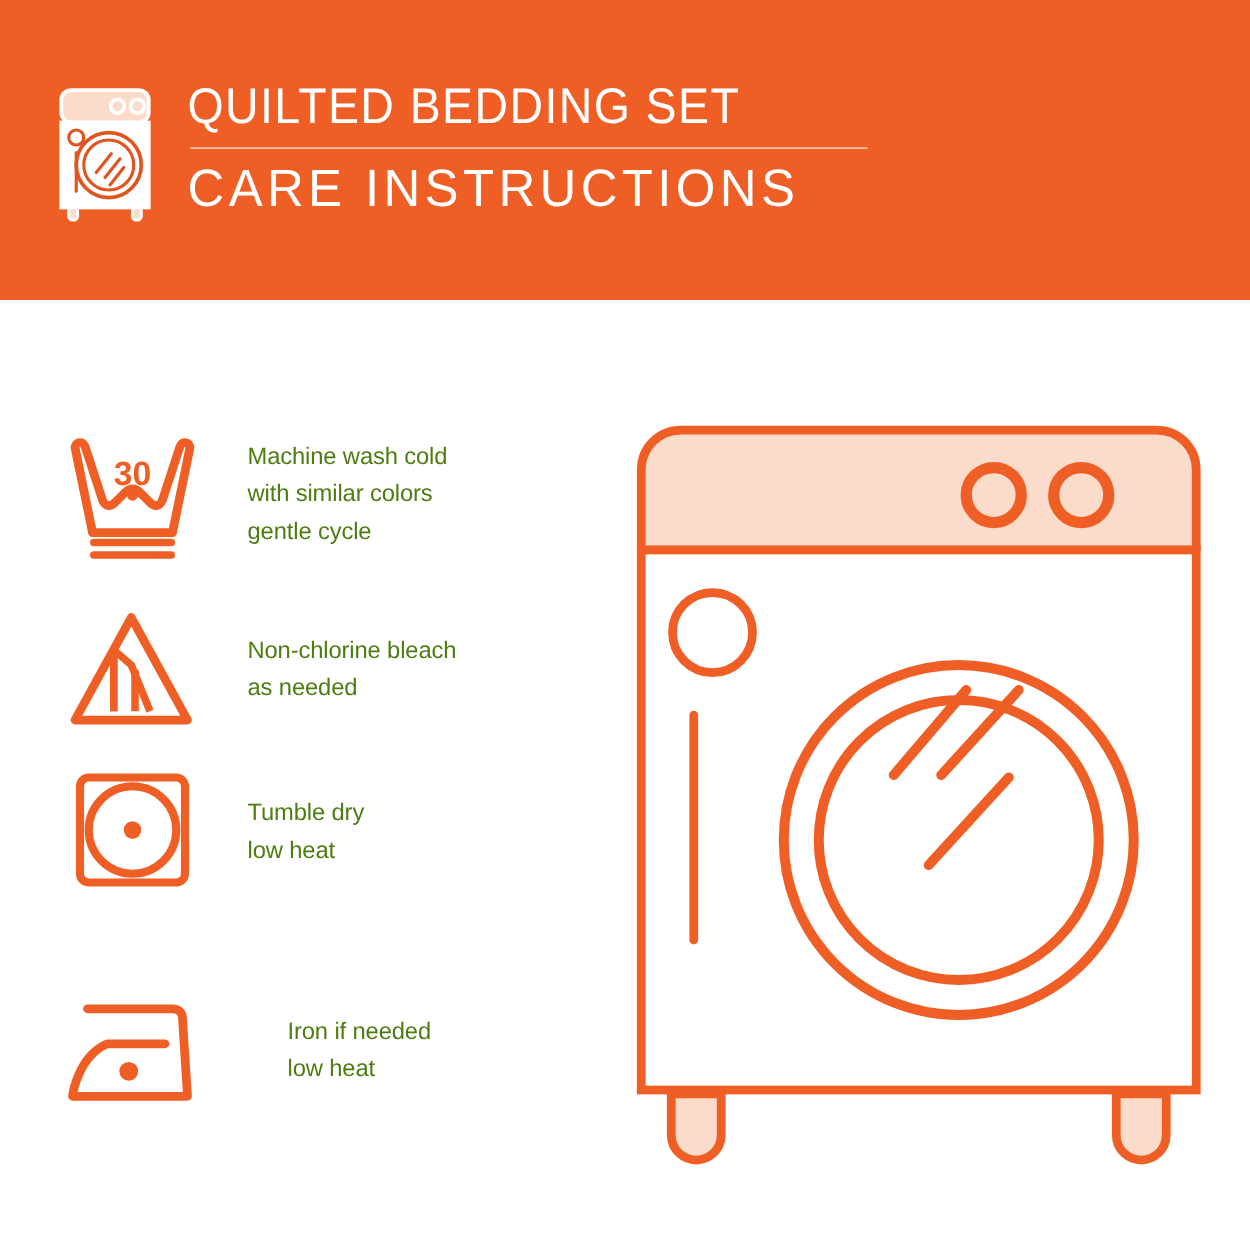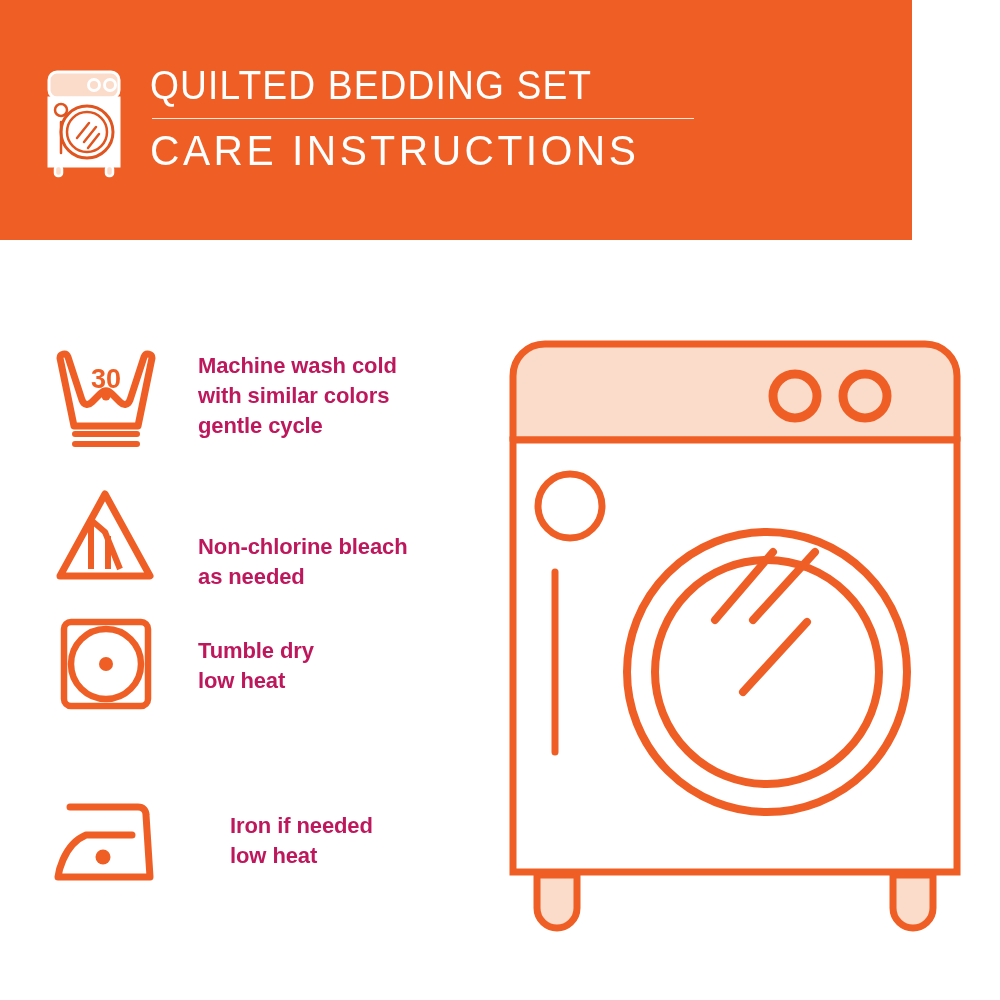--- a/index.html
+++ b/index.html
@@ -21,21 +21,21 @@
     width: 1000px;
     height: 1000px;
     background: #ffffff;
   }
 
   
   .header {
     position: absolute;
     left: 0;
     top: 0;
-    width: 912px;
+    width: 1000px;
     height: 240px;
     background: #ef5f25;
   }
   .header-inner {
     position: absolute;
     left: 44px;
     top: 62px;
     display: flex;
     align-items: flex-start;
   }
@@ -87,37 +87,37 @@
     height: 760px;
   }
   .care-row {
     position: absolute;
     left: 46px;
     display: flex;
     align-items: center;
     width: 420px;
   }
   .care-row.r1 { top: 100px; align-items: center; }
-  .care-row.r2 { top: 240px; align-items: flex-end; }
+  .care-row.r2 { top: 240px; }
   .care-row.r3 { top: 370px; }
   .care-row.r4 { top: 545px; gap: 32px; }
 
   .care-icon {
     flex: 0 0 auto;
     width: 118px;
     height: 112px;
     display: block;
   }
   .care-text {
     margin-left: 34px;
-    color: #be185d;
+    color: #4d7c0f;
     font-family: "Liberation Sans", sans-serif;
-    font-size: 22px;
+    font-size: 19px;
     line-height: 30px;
-    font-weight: 700;
+    font-weight: 400;
     letter-spacing: -0.1px;
     white-space: pre-line;
   }
 
   
   .machine-wrap {
     position: absolute;
     left: 495px;
     top: 330px;
     width: 480px;

